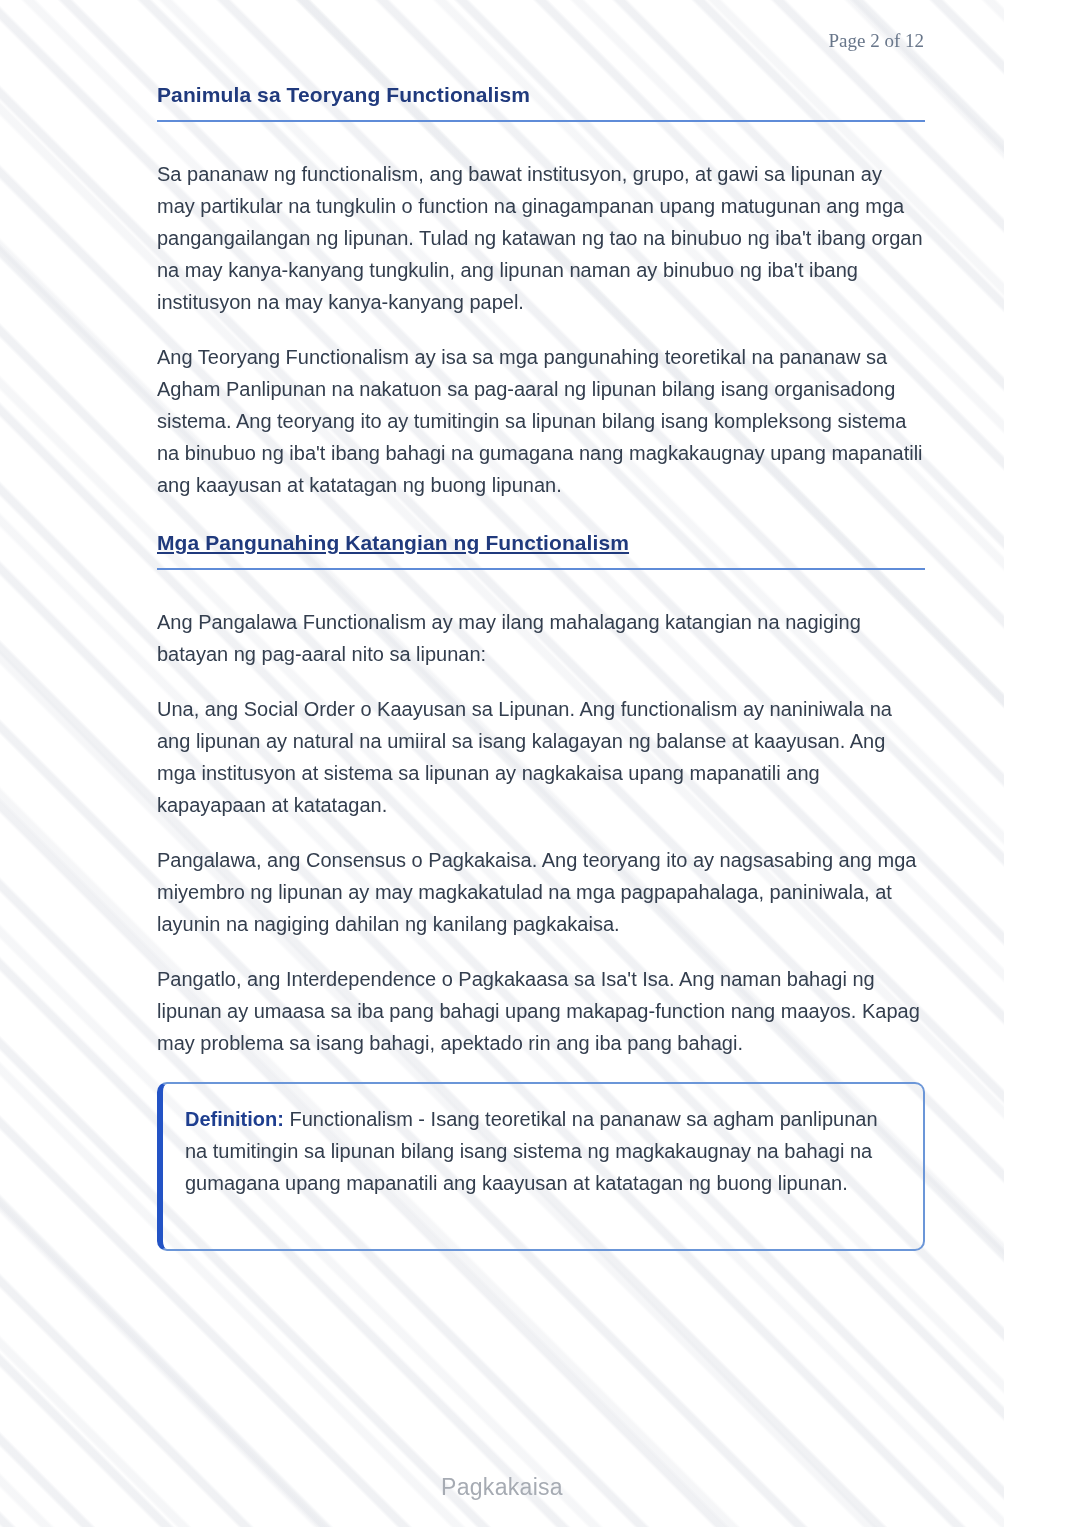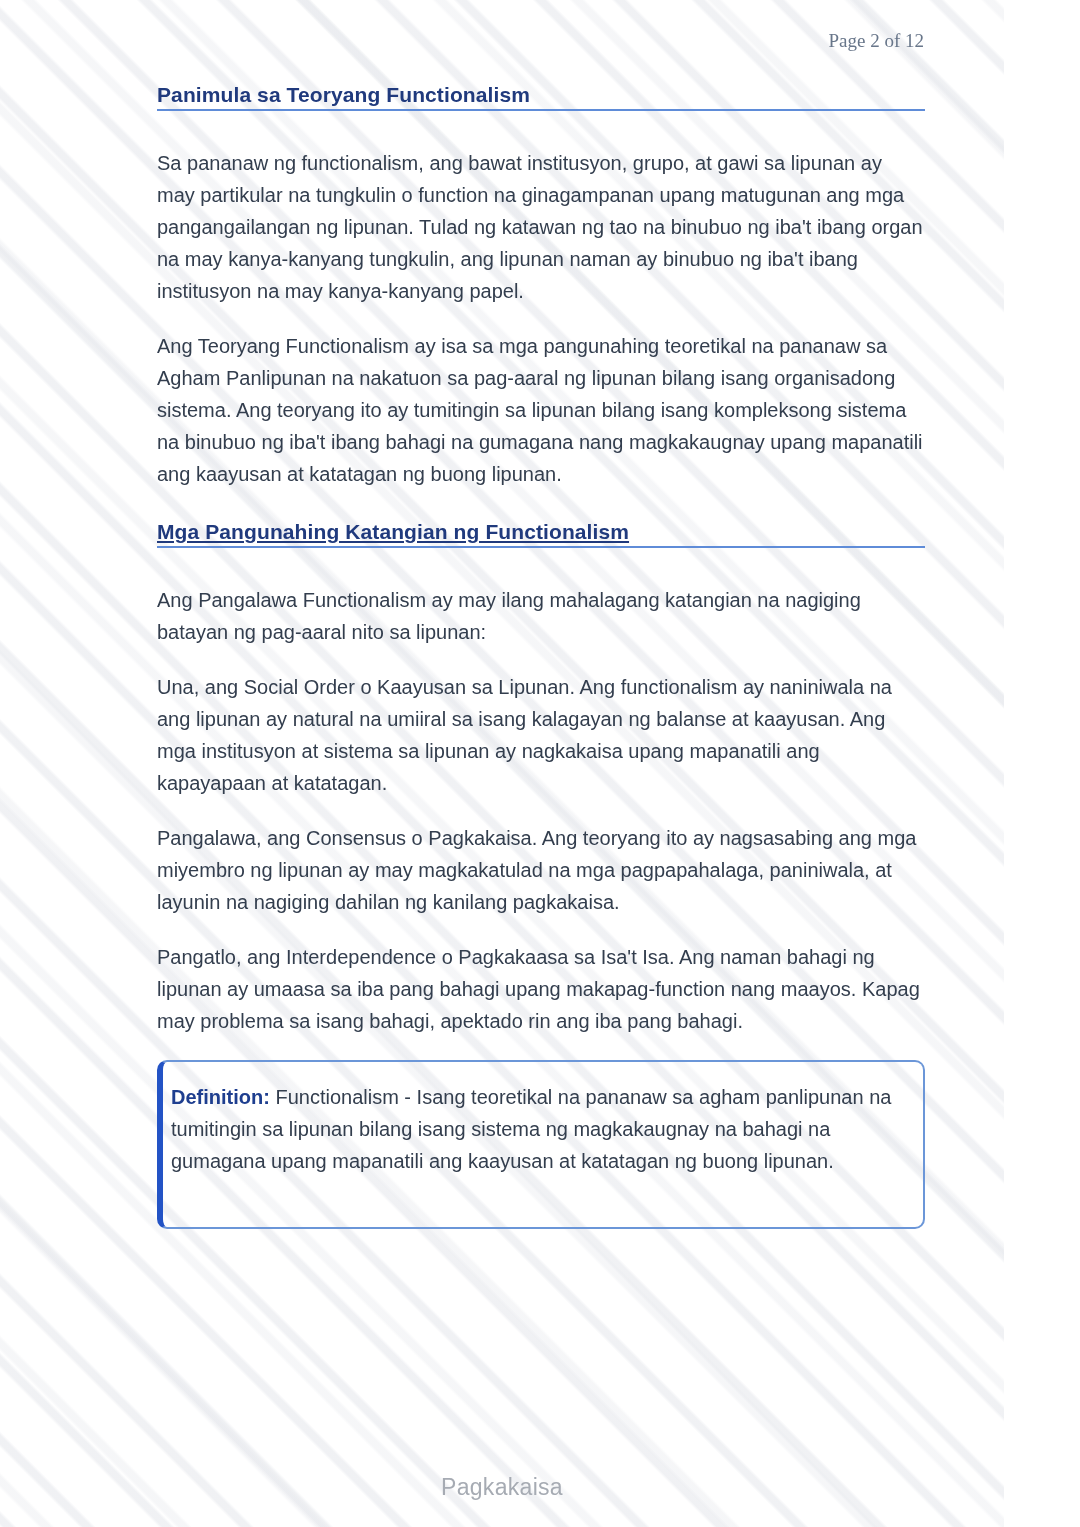--- a/index.html
+++ b/index.html
@@ -47,21 +47,21 @@
     top: 83px;
     left: 157px;
     width: 768px;
   }
 
   h2.section-heading {
     font-size: 21px;
     font-weight: 700;
     color: #203a7d;
     letter-spacing: 0.1px;
-    padding-bottom: 2px;
+    padding-bottom: 13px;
     border-bottom: 2px solid #5f8cd8;
     margin-bottom: 36px;
   }
 
   h2.section-heading.second {
     margin-top: 30px;
     text-decoration: underline;
   }
 
   p.body-paragraph {
@@ -69,21 +69,21 @@
     line-height: 32px;
     color: #333e4e;
     margin-bottom: 23px;
   }
 
   .definition-box {
     margin-top: 20px;
     border: 2px solid #6b96d8;
     border-left: 6px solid #2353c5;
     border-radius: 10px;
-    padding: 19px 24px 17px 8px;
+    padding: 19px 24px 17px 22px;
     min-height: 169px;
     background: transparent;
   }
 
   .definition-box p {
     font-size: 20px;
     line-height: 32px;
     color: #333e4e;
   }
 

